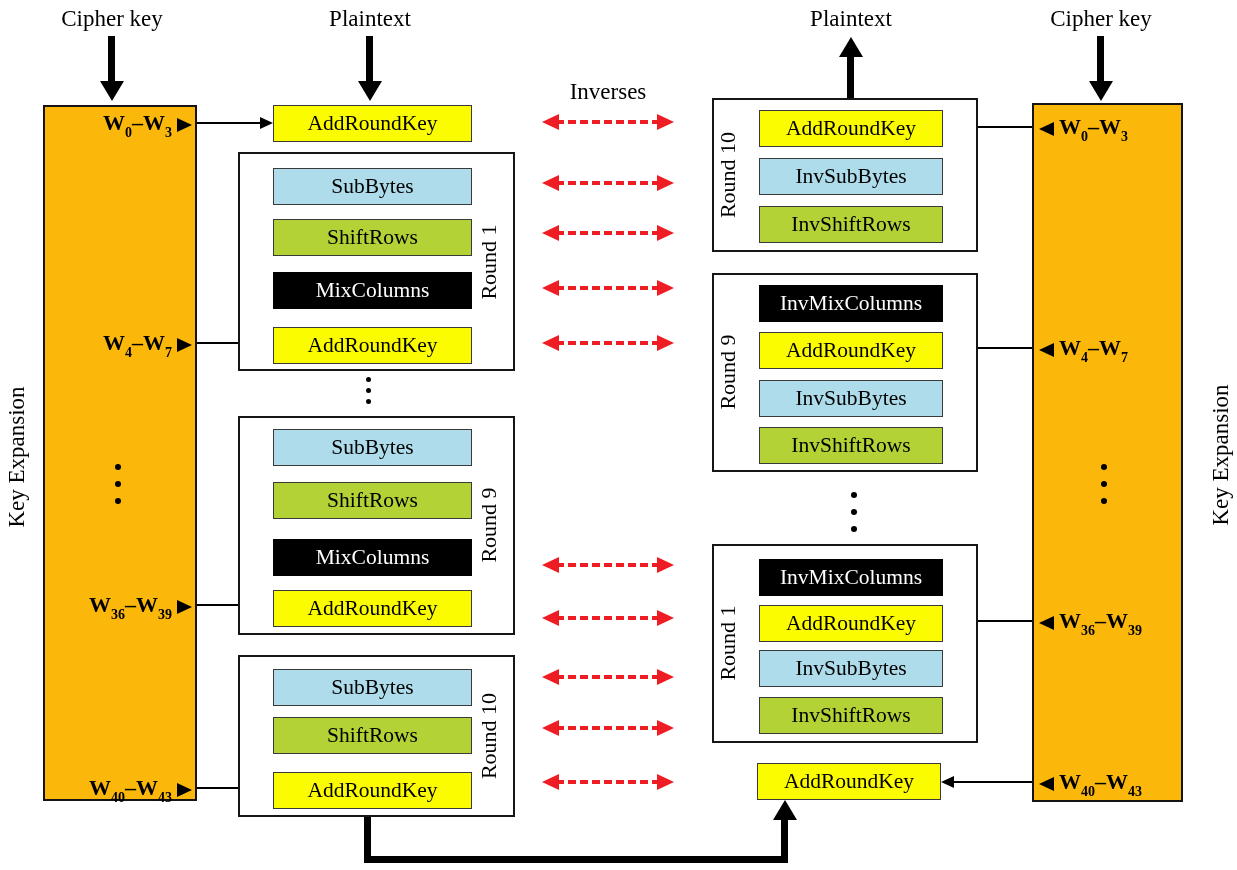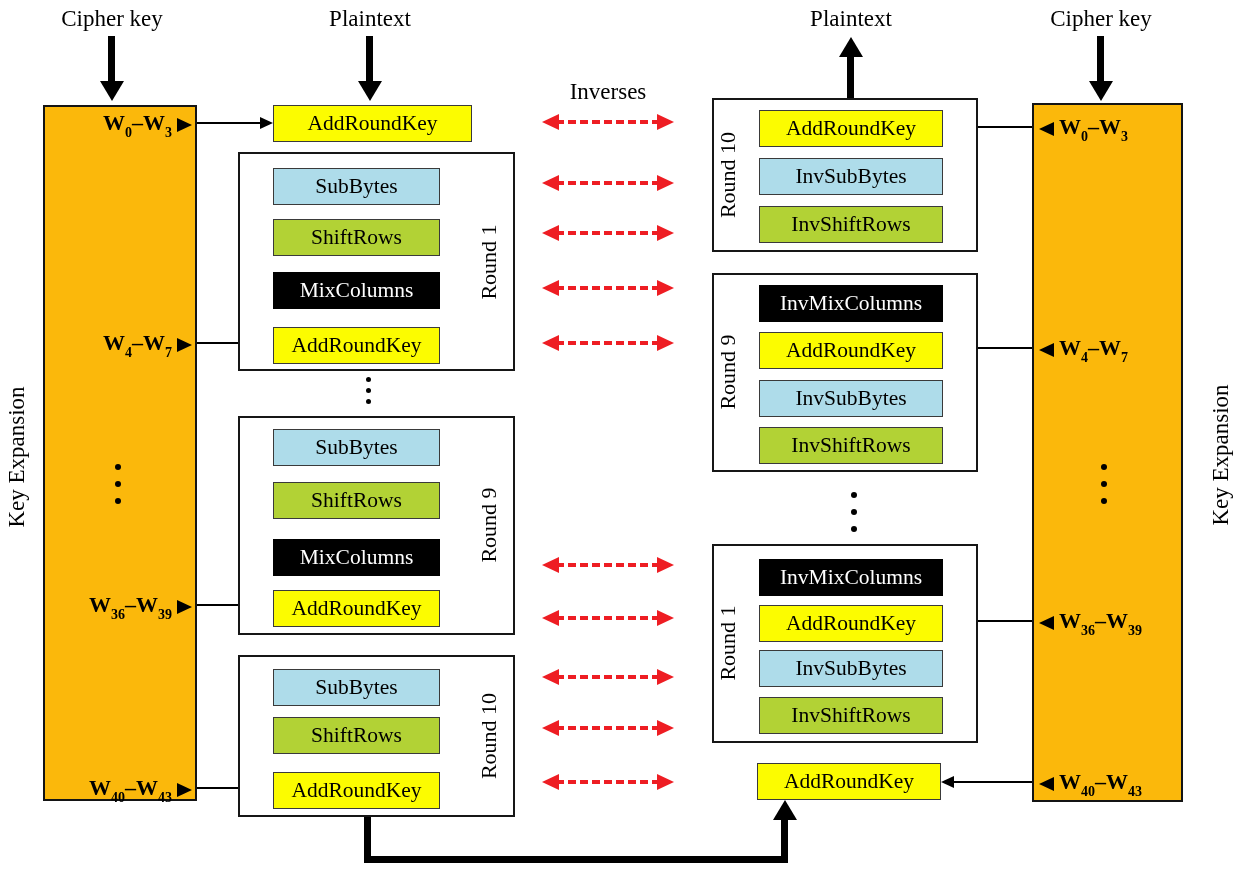--- a/index.html
+++ b/index.html
@@ -32,21 +32,21 @@
   .thickv { position:absolute; width:7px; background:#000; }
   .head-down::after { content:""; position:absolute; left:50%; bottom:-19px; transform:translateX(-50%);
           width:0; height:0; border-top:20px solid #000; border-left:12px solid transparent; border-right:12px solid transparent; }
   .head-up::before { content:""; position:absolute; left:50%; top:-19px; transform:translateX(-50%);
           width:0; height:0; border-bottom:20px solid #000; border-left:12px solid transparent; border-right:12px solid transparent; }
   .hseg { position:absolute; height:7px; background:#000; }
   
   .rbox { position:absolute; background:#fff; border:2px solid #161616; box-sizing:border-box; }
   .step { position:absolute; height:37px; box-sizing:border-box; border:1px solid #3a3a3a;
           display:flex; align-items:center; justify-content:center; font-size:21.5px; }
-  .stepL { left:33px; width:167px; }
+  .stepL { left:33px; width:199px; }
   .stepR { left:45px; width:184px; }
   .step.yellow { background:var(--addroundkey-fill,#FCFC00); }
   .step.blue   { background:var(--subbytes-fill,#AEDCEA); }
   .step.green  { background:var(--shiftrows-fill,#B2D235); }
   .step.dark   { background:var(--mixcolumns-fill,#000); color:#fff; border-color:#000; }
   .step.free { position:absolute; }
   .rlabel { font-size:22px; }
   
   .inv { position:absolute; left:542px; width:132px; height:16px; }
   .inv .dash { position:absolute; left:14px; right:14px; top:6px; height:0;

